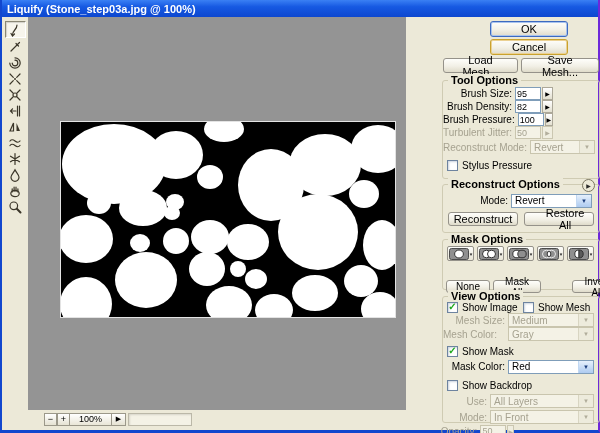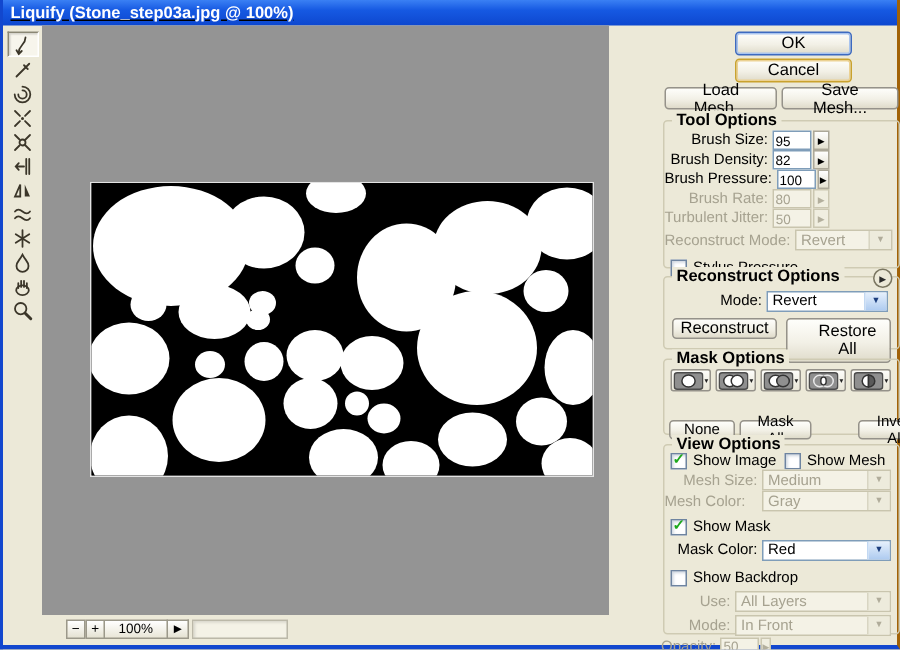--- a/index.html
+++ b/index.html
@@ -1,17 +1,17 @@
 <!DOCTYPE html>
 <html><head>
 <meta charset="utf-8">
 <style>
   html,body{margin:0;padding:0;}
   body{width:600px;height:433px;position:relative;font-family:"Liberation Sans",sans-serif;font-size:11px;background:#ECE9D8;overflow:hidden;}
-  .window{position:absolute;inset:0;border-left:2px solid #1247CE;border-right:2px solid #a16207;border-bottom:3px solid #1247CE;box-sizing:border-box;background:#ECE9D8;text-decoration:underline;}
+  .window{position:absolute;inset:0;border-left:2px solid #1247CE;border-right:2px solid #6d28d9;border-bottom:3px solid #1247CE;box-sizing:border-box;background:#ECE9D8;}
   .titlebar{height:17px;background:linear-gradient(180deg,#3A80F4 0%,#1659E2 40%,#0D47CF 100%);color:#fff;font-weight:bold;font-size:11px;display:flex;align-items:center;padding:0 5px;}
   .body{position:absolute;top:17px;left:0;right:0;bottom:0;}
 
   
   .toolbar{position:absolute;left:0;top:2px;width:26px;display:flex;flex-direction:column;align-items:center;gap:1px;padding-top:2px;}
   .tool{width:19px;height:15px;display:flex;align-items:center;justify-content:center;}
   .tool.selected{background:#F7F5EC;border:1px solid;border-color:#8A8774 #FFFFFF #FFFFFF #8A8774;box-shadow:inset 1px 1px 1px rgba(0,0,0,.15);}
   .tool svg{display:block;}
 
   
@@ -195,25 +195,20 @@
           <span class="lbl">Brush Density:</span>
           <input class="num" value="82" style="">
           <span class="spin">▶</span>
         </div>
         <div class="row" style="padding-right:46px;">
           <span class="lbl">Brush Pressure:</span>
           <input class="num" value="100" style="">
           <span class="spin">▶</span>
         </div>
         <div class="row dis" style="padding-right:46px;">
-          <span class="lbl">Brush Rate:</span>
-          <input class="num" value="80" style="">
-          <span class="spin">▶</span>
-        </div>
-        <div class="row dis" style="padding-right:46px;">
           <span class="lbl">Turbulent Jitter:</span>
           <input class="num" value="50" style="">
           <span class="spin">▶</span>
         </div>
         <div class="row" style="padding-right:4px;height:16px;">
           <span class="lbl dis">Reconstruct Mode:</span>
           <div class="combo dis" style="width:74px;">
             <span class="cval">Revert</span>
             <span class="carr">▼</span>
           </div>
@@ -228,21 +223,21 @@
         <div class="gtitle">Reconstruct Options</div>
         <div class="flyout">▶</div>
         <div class="row" style="padding-right:7px;height:15px;">
           <span class="lbl">Mode:</span>
           <div class="combo" style="width:81px;">
             <span class="cval">Revert</span>
             <span class="carr">▼</span>
           </div>
         </div>
         <button class="btn" style="left:5px;top:27px;width:70px;height:14px;">Reconstruct</button>
-        <button class="btn" style="left:81px;top:27px;width:70px;height:30px;padding-left:18px;">Restore All</button>
+        <button class="btn" style="left:81px;top:27px;width:70px;height:14px;padding-left:18px;">Restore All</button>
       </div>
 
       <div class="group" style="left:36px;top:222px;width:158px;height:51px;">
         <div class="gtitle">Mask Options</div>
         <div id="mask-icons" style="display:flex;gap:3px;margin:6px 0 0 4px;">
             <div class="mask-btn">
               <svg width="20" height="12">
                 <rect x="0.5" y="0.5" width="19" height="11" rx="2" fill="#8F8F8F" stroke="#4C4C4C"></rect>
                 <ellipse cx="10" cy="6" rx="4.4" ry="4" fill="#fff" stroke="#333"></ellipse>
               </svg>

